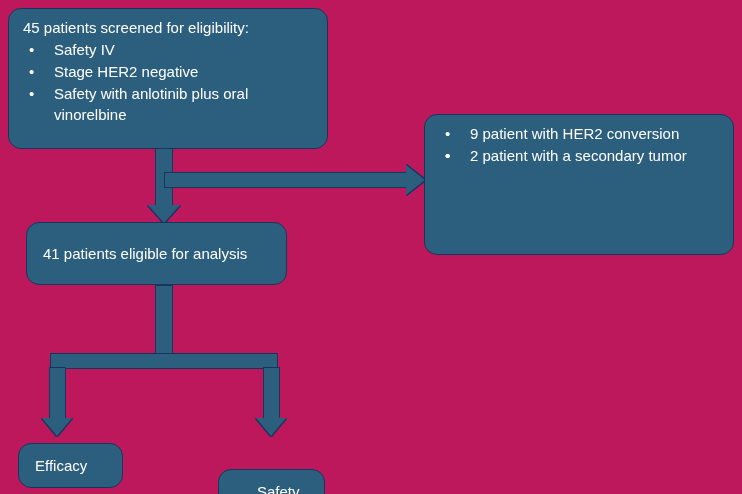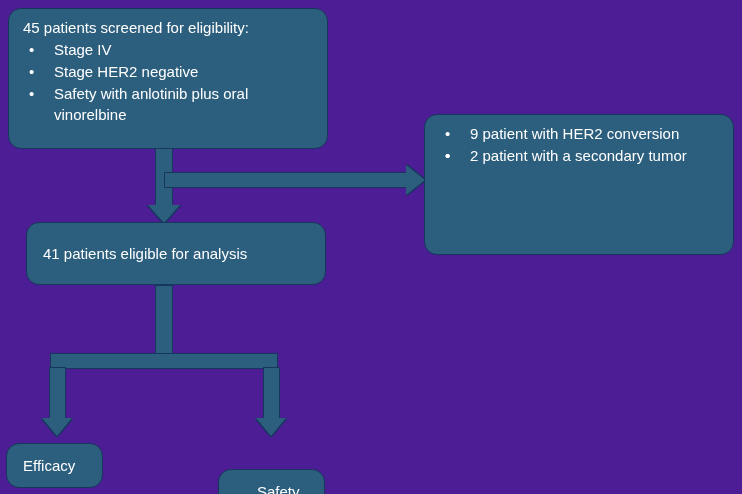--- a/index.html
+++ b/index.html
@@ -8,21 +8,21 @@
     padding: 0;
     background: #ffffff;
   }
   body {
     font-family: "Liberation Sans", sans-serif;
   }
   #canvas {
     position: relative;
     width: 742px;
     height: 494px;
-    background: #4c1d95;
+    background: #be185d;
     overflow: hidden;
   }
   .node {
     position: absolute;
     box-sizing: border-box;
     background: #2C5E7D;
     border: 1px solid #17365D;
     border-radius: 13px;
     color: #ffffff;
     font-size: 15px;
@@ -56,22 +56,22 @@
     margin: 0 0 1px 0;
   }
   ul.bullets li .bullet-dot {
     position: absolute;
     left: 6px;
     top: 0;
   }
   
   #box-screened { left: 8px;   top: 8px;   width: 320px; height: 141px; }
   #box-excluded { left: 424px; top: 114px; width: 310px; height: 141px; }
-  #box-eligible { left: 26px;  top: 222px; width: 300px; height: 63px; }
-  #box-efficacy { left: 6px;   top: 443px; width: 97px; height: 45px; }
+  #box-eligible { left: 26px;  top: 222px; width: 261px; height: 63px; }
+  #box-efficacy { left: 18px;   top: 443px; width: 105px; height: 45px; }
   #box-safety   { left: 218px; top: 469px; width: 107px; height: 45px; }
 
   
   .conn {
     position: absolute;
     background: #2C5E7D;
     border: 1px solid #17365D;
     box-sizing: border-box;
   }
   
@@ -141,21 +141,21 @@
   <div class="conn" id="shaft-right2"></div>
   <div id="head-left"></div>
   <div id="head-right2"></div>
 
   <div class="node" id="box-screened">
     <div class="node-inner">
       <span class="lead-line">45 patients screened for eligibility:</span>
       <ul class="bullets">
         <li>
           <span class="bullet-dot">•</span>
-          <span>Stage IV</span>
+          <span>Safety IV</span>
         </li>
         <li>
           <span class="bullet-dot">•</span>
           <span>Stage HER2 negative</span>
         </li>
         <li>
           <span class="bullet-dot">•</span>
           <span>Safety with anlotinib plus oral vinorelbine</span>
         </li>
       </ul>

